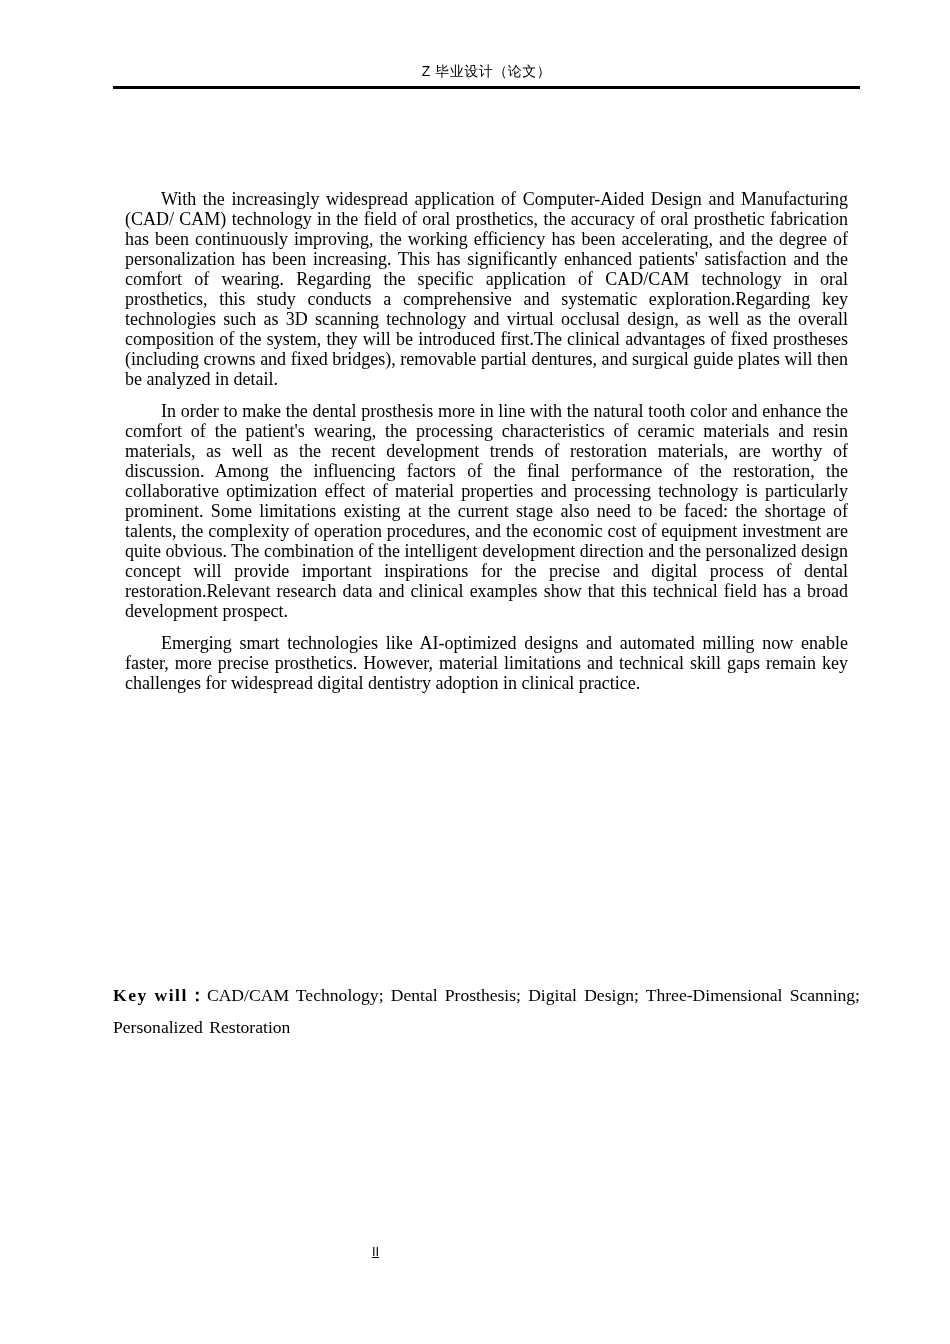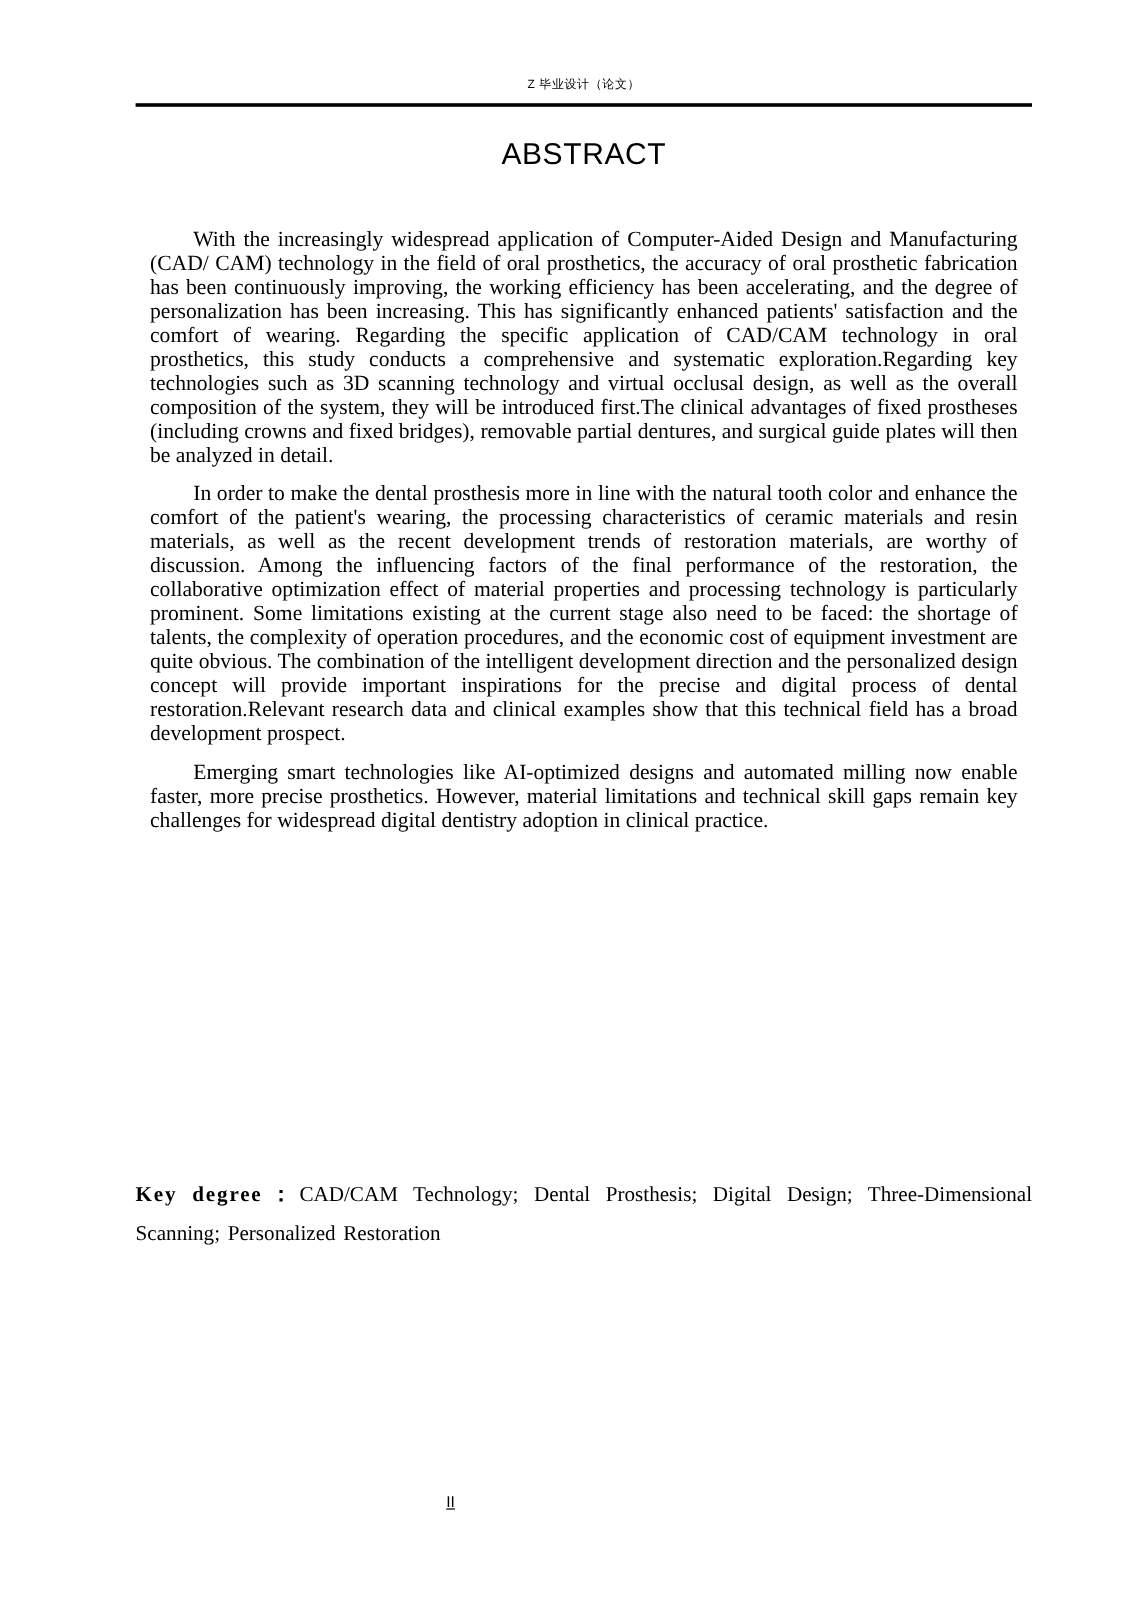--- a/index.html
+++ b/index.html
@@ -23,21 +23,21 @@
   
   .header-block {
     position: absolute;
     left: 113px;
     top: 60px;
     width: 747px;
   }
   .header-text {
     text-align: center;
     font-family: "Liberation Sans", "DejaVu Sans", sans-serif;
-    font-size: 10px;
+    font-size: 14px;
     letter-spacing: 0.5px;
     line-height: 22px;
     white-space: nowrap;
   }
   .header-rule {
     margin-top: 4px;
     border: 0;
     border-top: 3px solid #000000;
     width: 100%;
     height: 0;
@@ -126,28 +126,27 @@
 </head>
 <body>
 
 <div class="page">
 
   <div class="header-block">
     <div class="header-text">Z 毕业设计（论文）</div>
     <hr class="header-rule">
   </div>
 
-  <div class="doc-title">ABSTRACT</div>
 
   <div class="body-col">
     <p class="para">With the increasingly widespread application of Computer-Aided Design and Manufacturing (CAD/ CAM) technology in the field of oral prosthetics, the accuracy of oral prosthetic fabrication has been continuously improving, the working efficiency has been accelerating, and the degree of personalization has been increasing. This has significantly enhanced patients' satisfaction and the comfort of wearing. Regarding the specific application of CAD/CAM technology in oral prosthetics, this study conducts a comprehensive and systematic exploration.Regarding key technologies such as 3D scanning technology and virtual occlusal design, as well as the overall composition of the system, they will be introduced first.The clinical advantages of fixed prostheses (including crowns and fixed bridges), removable partial dentures, and surgical guide plates will then be analyzed in detail.</p>
     <p class="para">In order to make the dental prosthesis more in line with the natural tooth color and enhance the comfort of the patient's wearing, the processing characteristics of ceramic materials and resin materials, as well as the recent development trends of restoration materials, are worthy of discussion. Among the influencing factors of the final performance of the restoration, the collaborative optimization effect of material properties and processing technology is particularly prominent. Some limitations existing at the current stage also need to be faced: the shortage of talents, the complexity of operation procedures, and the economic cost of equipment investment are quite obvious. The combination of the intelligent development direction and the personalized design concept will provide important inspirations for the precise and digital process of dental restoration.Relevant research data and clinical examples show that this technical field has a broad development prospect.</p>
     <p class="para">Emerging smart technologies like AI-optimized designs and automated milling now enable faster, more precise prosthetics. However, material limitations and technical skill gaps remain key challenges for widespread digital dentistry adoption in clinical practice.</p>
   </div>
 
   <div class="keywords">
-    <span class="kw-label">Key degree</span><span class="kw-colon">：</span><span class="kw-body">CAD/CAM Technology; Dental Prosthesis; Digital Design; Three-Dimensional Scanning; Personalized Restoration</span>
+    <span class="kw-label">Key will</span><span class="kw-colon">：</span><span class="kw-body">CAD/CAM Technology; Dental Prosthesis; Digital Design; Three-Dimensional Scanning; Personalized Restoration</span>
   </div>
 
 
   <div class="page-number">II</div>
 
 </div>
 
 </body></html>

